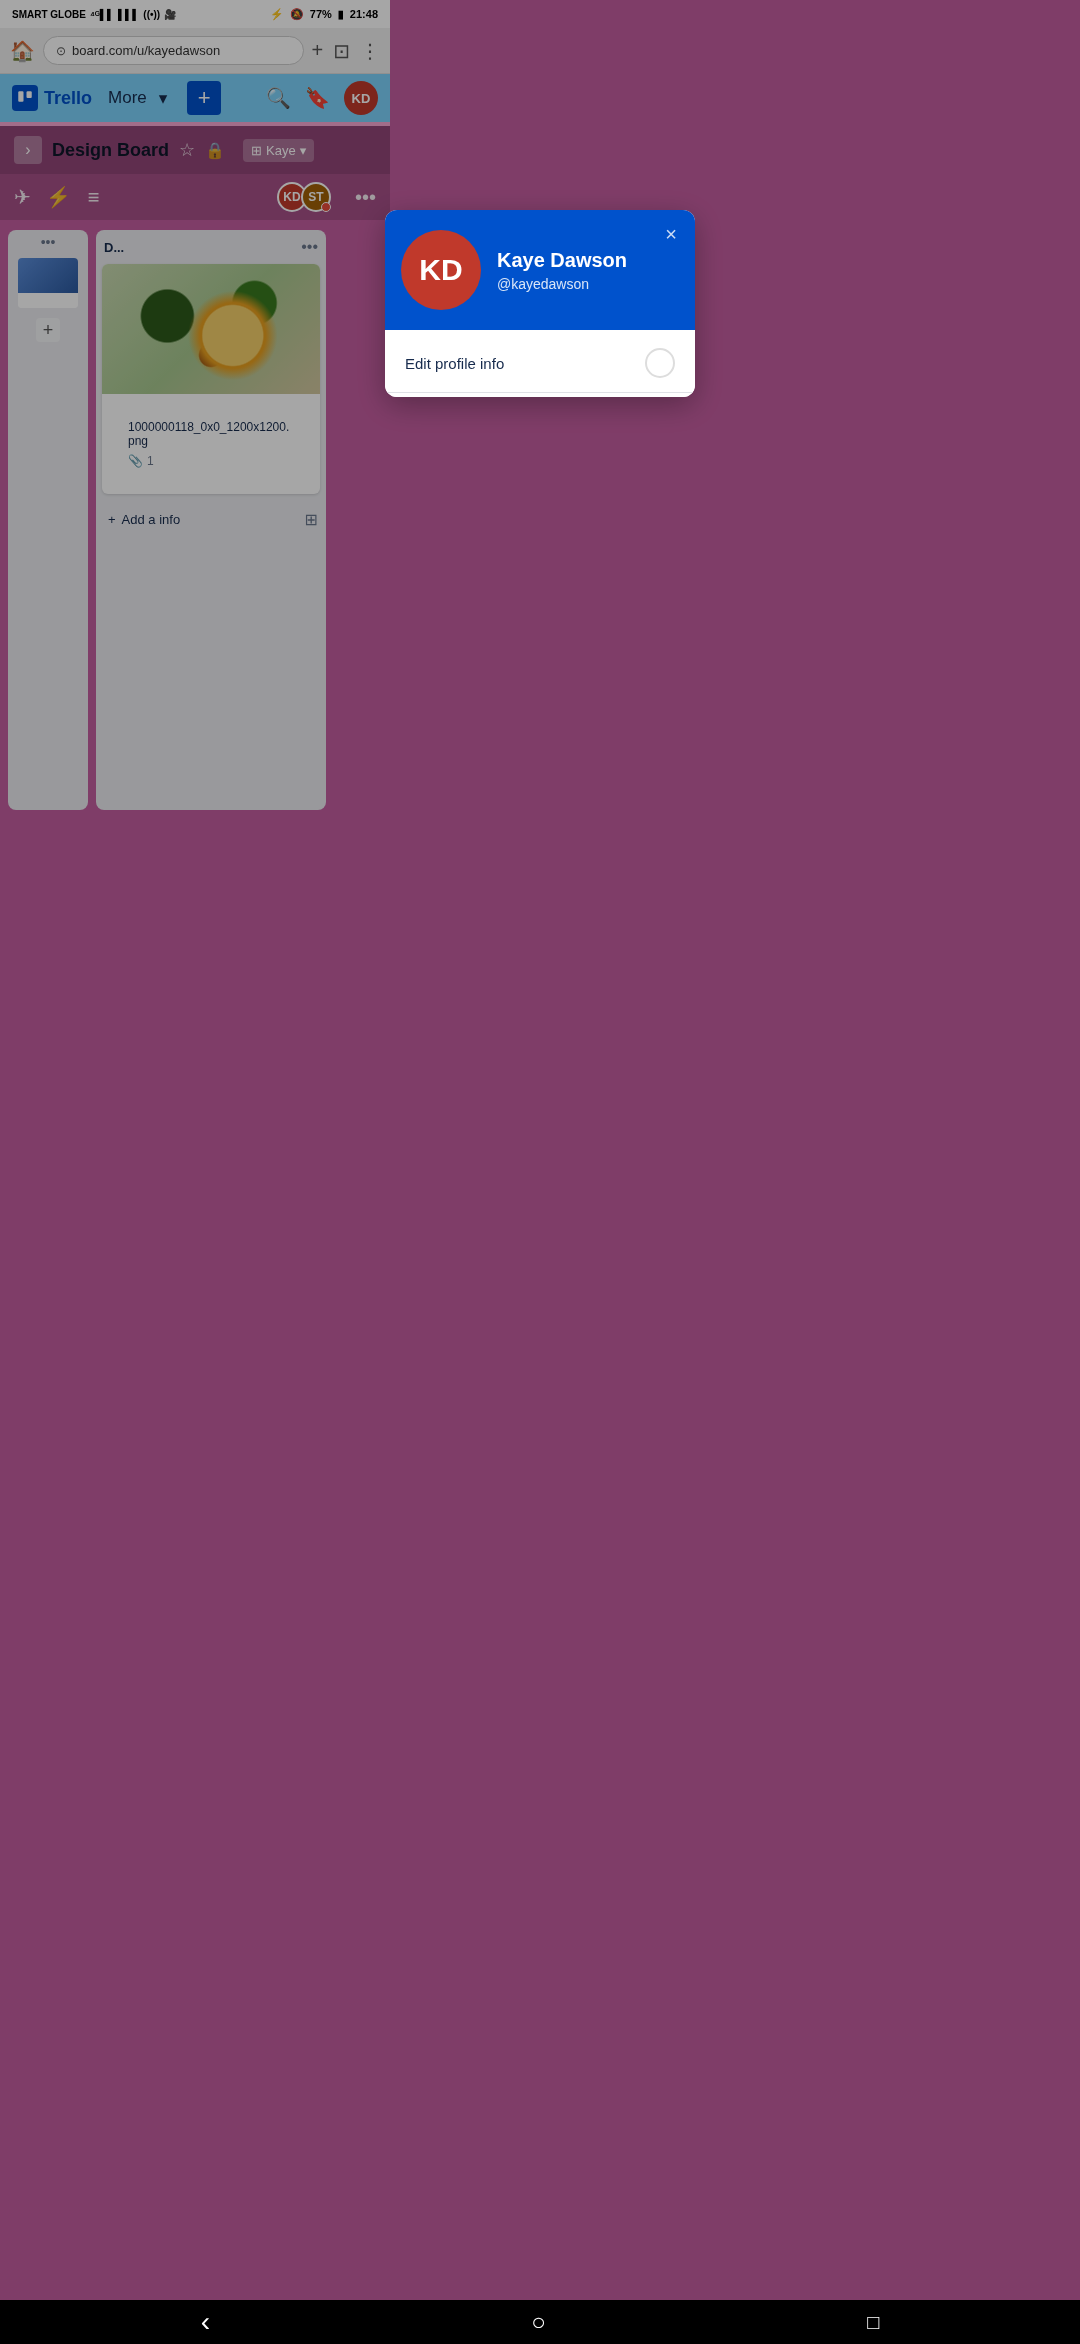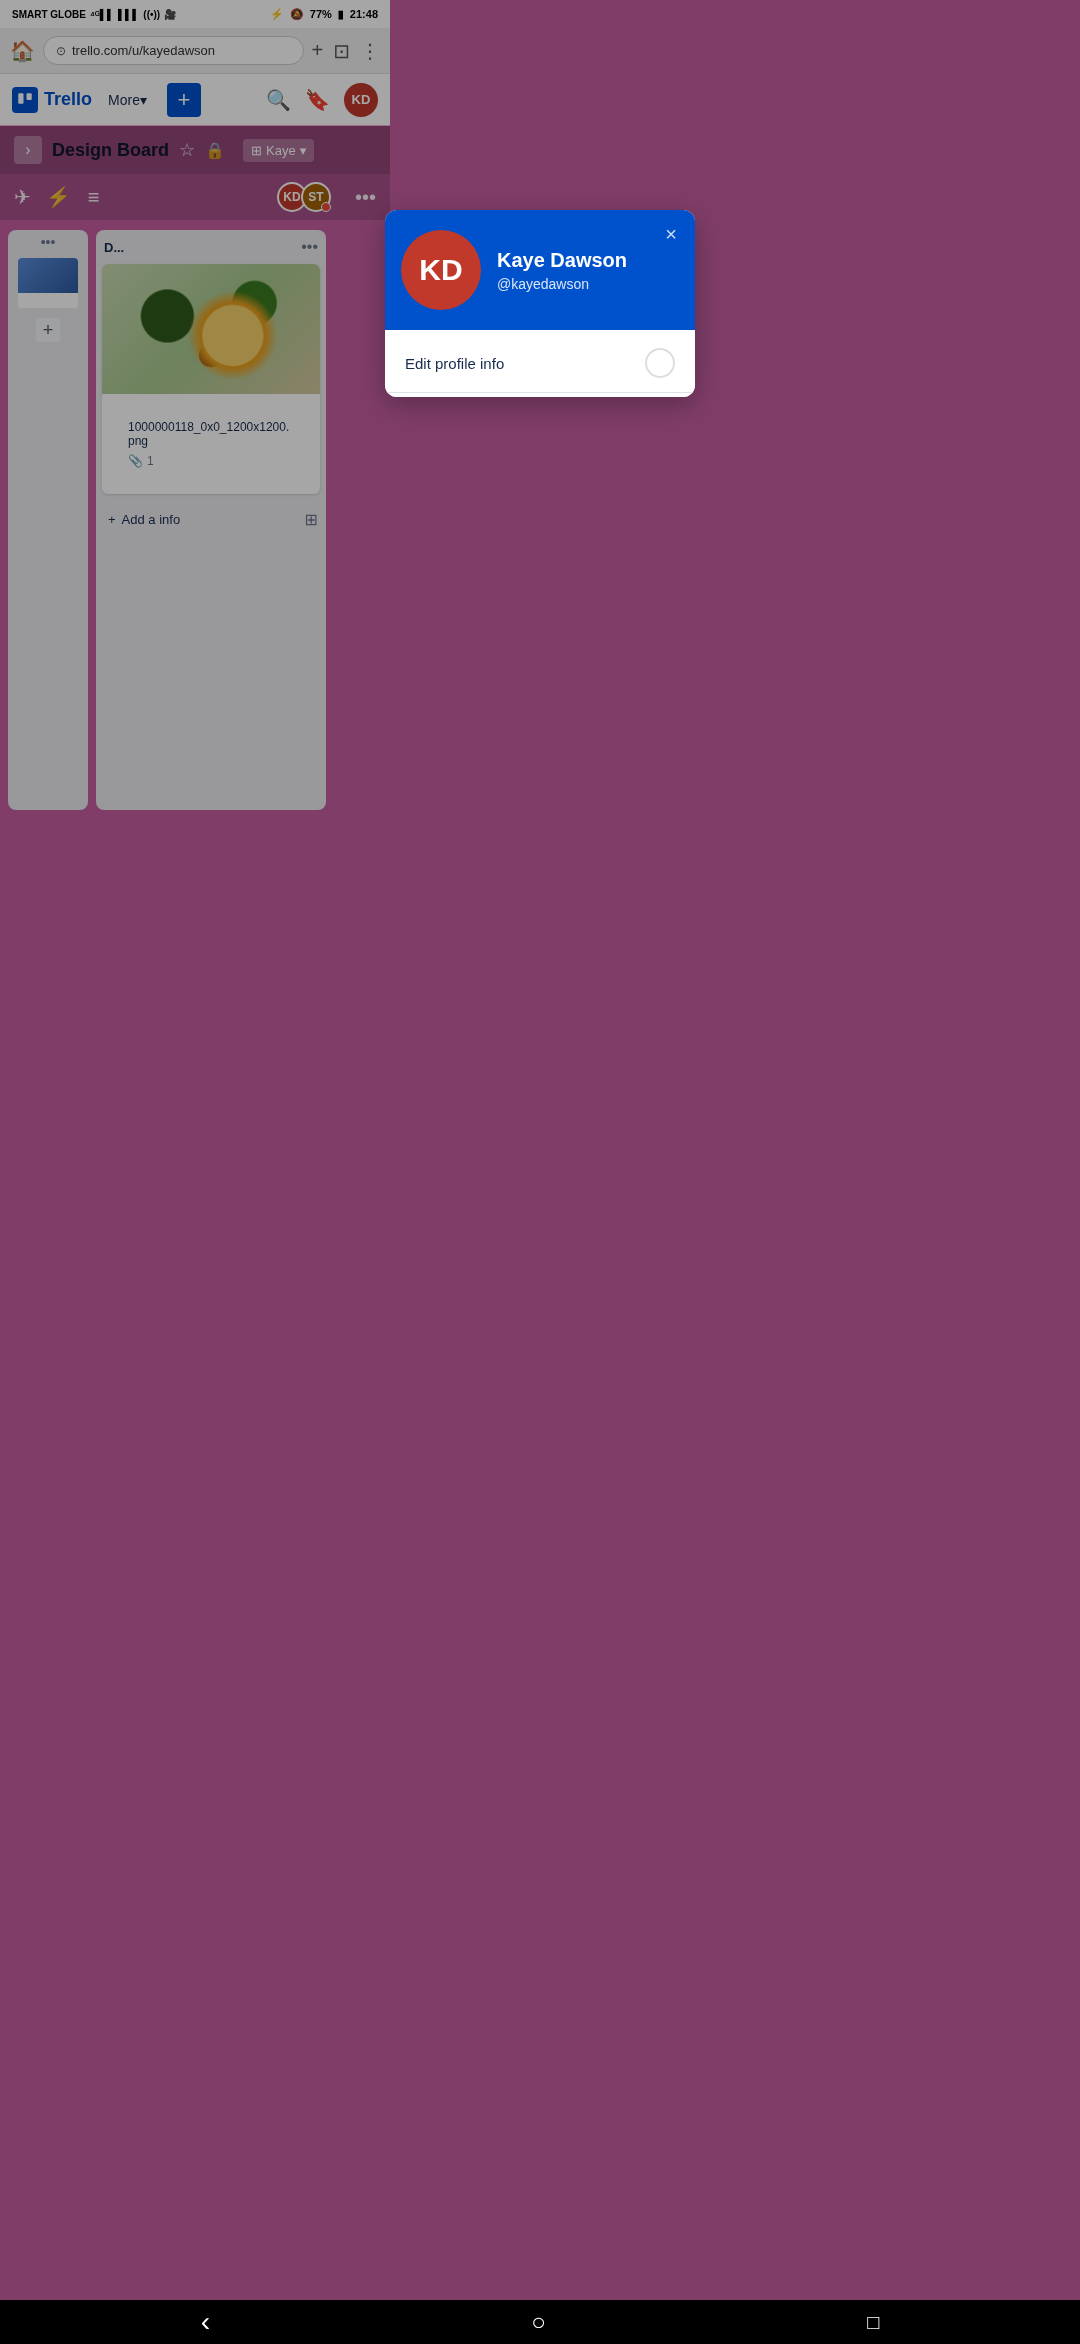--- a/index.html
+++ b/index.html
@@ -60,27 +60,27 @@
     .browser-actions {
       display: flex;
       align-items: center;
       gap: 10px;
       color: #555;
       font-size: 20px;
     }
 
     
     .trello-nav {
-      background: #ffffff;
+      background: #7dd3fc;
       padding: 0 12px;
       display: flex;
       align-items: center;
       gap: 8px;
       height: 52px;
-      border-bottom: 1px solid #f9a8d4;
+      border-bottom: 4px solid #f9a8d4;
     }
     .trello-logo {
       display: flex;
       align-items: center;
       gap: 6px;
       font-size: 18px;
       font-weight: 700;
       color: #0052cc;
     }
     .trello-logo-icon {
@@ -89,24 +89,24 @@
       background: #0052cc;
       border-radius: 4px;
       display: flex;
       align-items: center;
       justify-content: center;
     }
     .trello-logo-icon svg { width: 18px; height: 18px; }
     .trello-more-btn {
       display: flex;
       align-items: flex-start;
-      gap: 0;
-      background: none;
-      border: none;
-      font-size: 14px;
+      gap: 12px;
+      background: none;
+      border: none;
+      font-size: 17px;
       color: #172b4d;
       cursor: pointer;
       padding: 4px 8px;
     }
     .trello-add-btn {
       width: 34px;
       height: 34px;
       background: #0052cc;
       border-radius: 4px;
       border: none;
@@ -540,21 +540,21 @@
     <span>77%</span>
     <span>▮</span>
     <span>21:48</span>
   </div>
 </div>
 
 <div class="browser-bar">
   <button class="browser-home-btn">🏠</button>
   <div class="browser-url-bar">
     <span class="browser-url-icon">⊙</span>
-    <span>trello.com/u/kayedawson</span>
+    <span>board.com/u/kayedawson</span>
   </div>
   <div class="browser-actions">
     <button style="background:none;border:none;font-size:20px;color:#555;cursor:pointer;">+</button>
     <button style="background:none;border:none;font-size:20px;color:#555;cursor:pointer;">⊡</button>
     <button style="background:none;border:none;font-size:20px;color:#555;cursor:pointer;">⋮</button>
   </div>
 </div>
 
 <div class="trello-nav">
   <div class="trello-logo">

